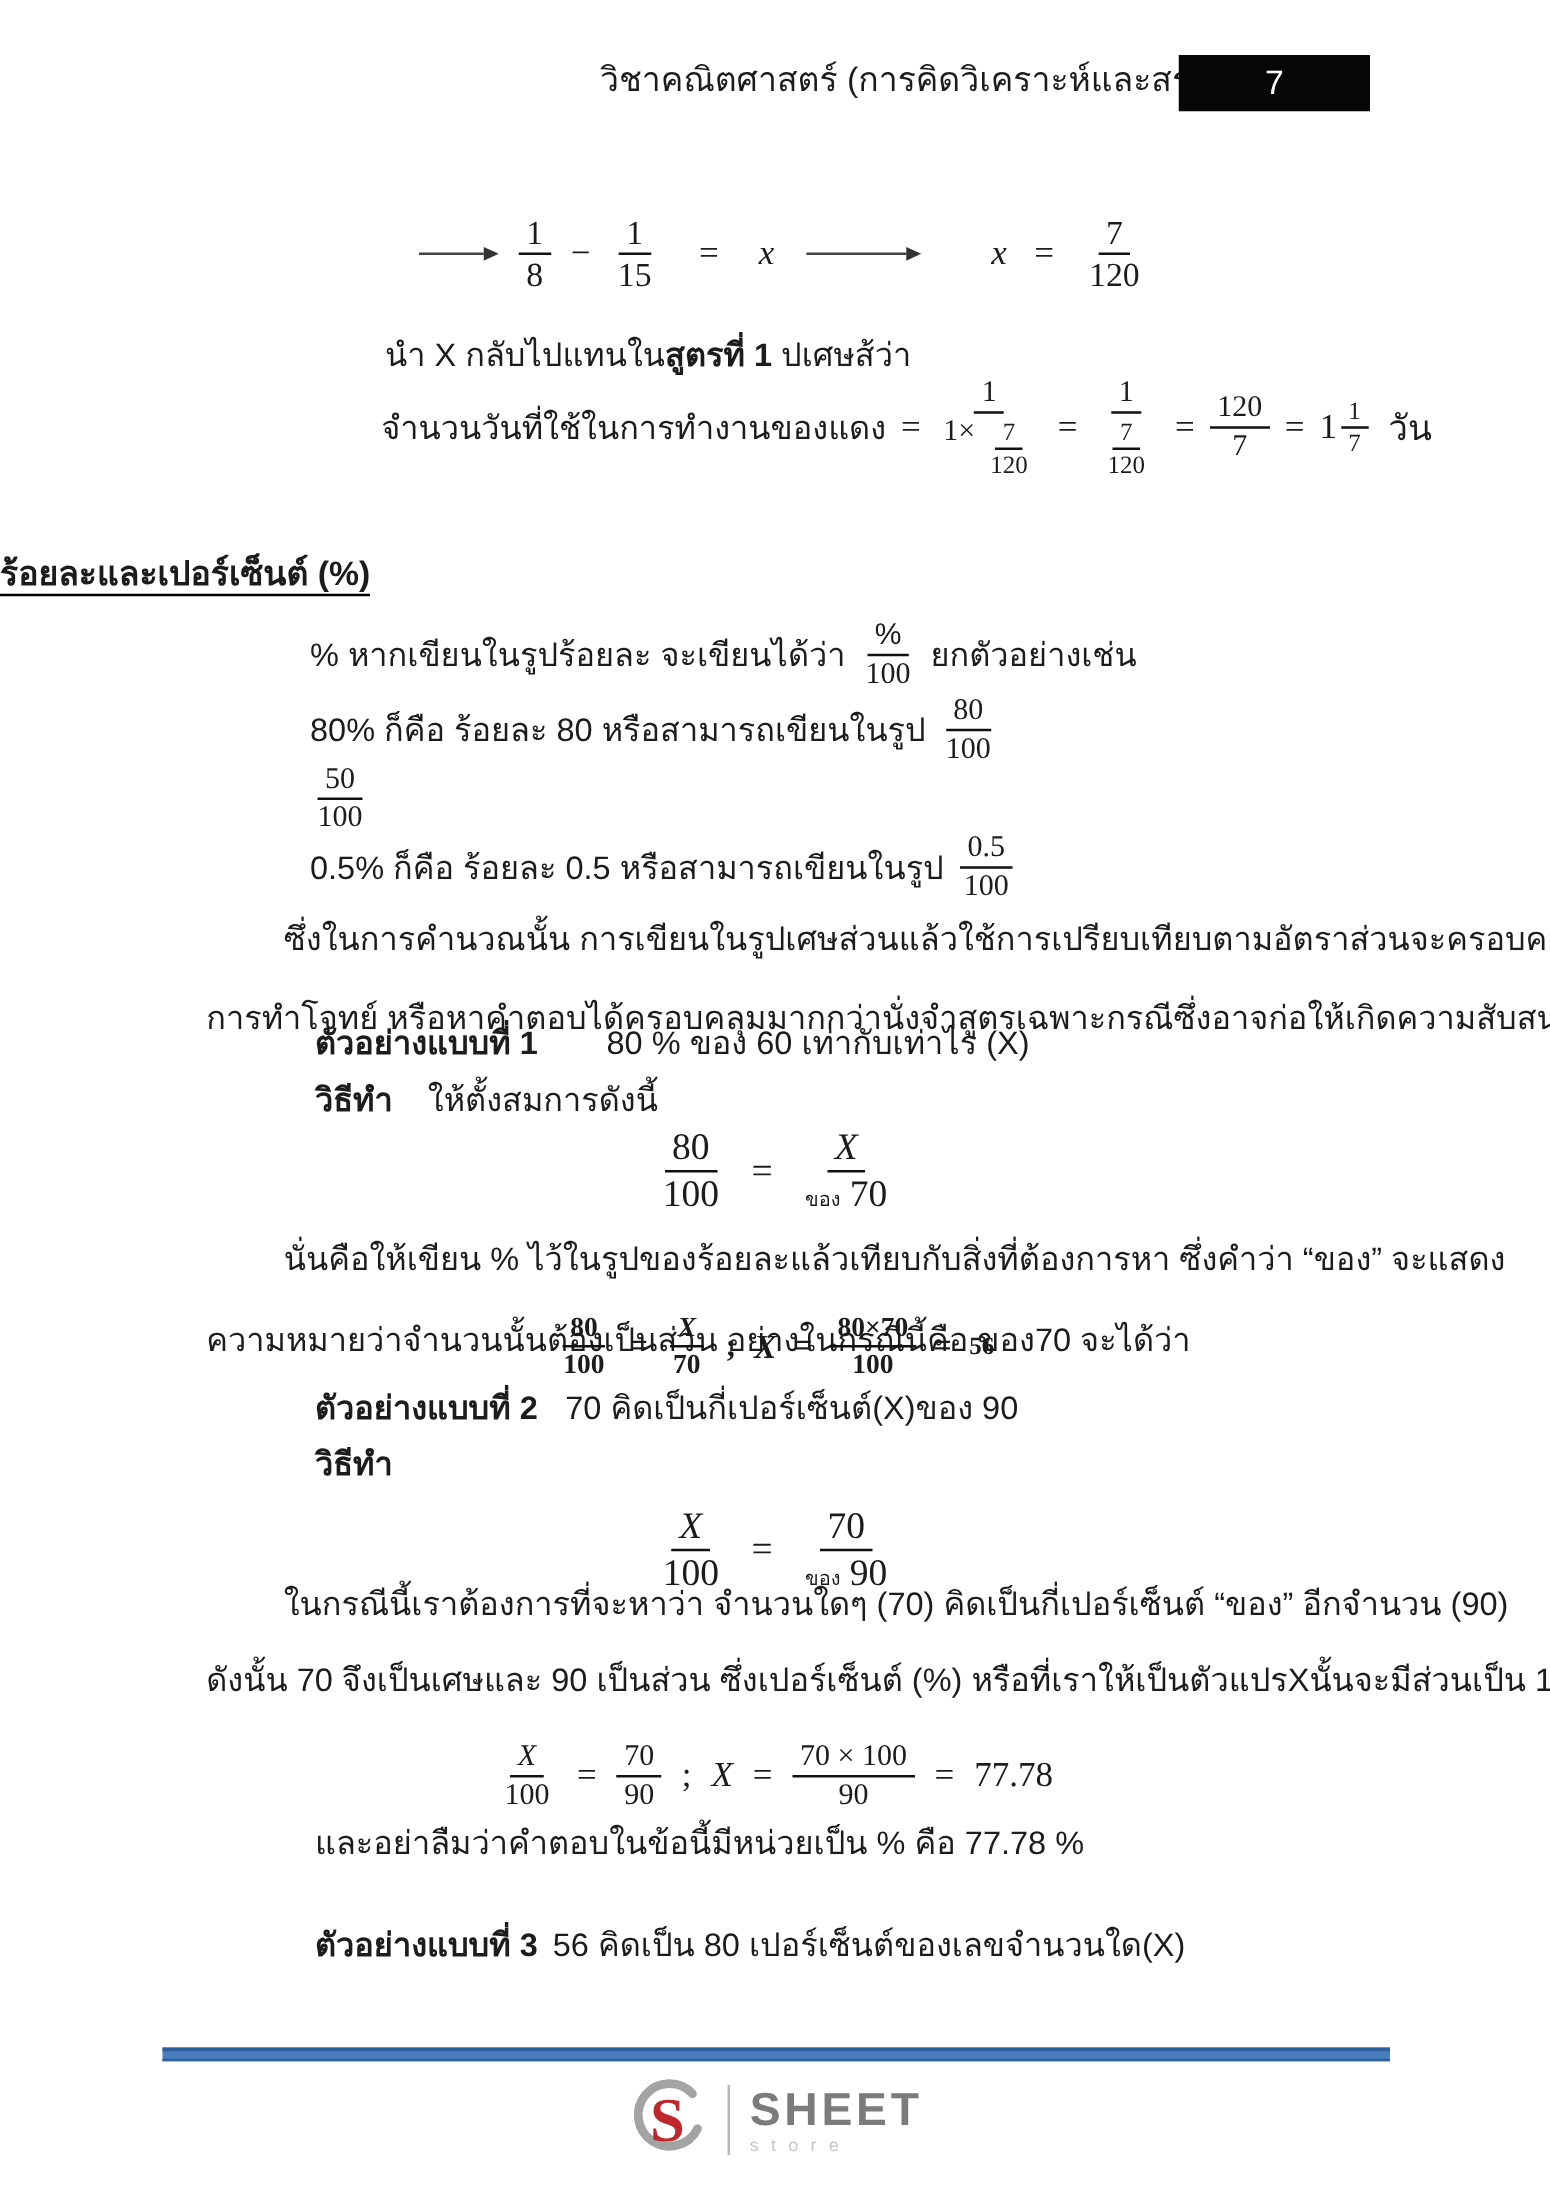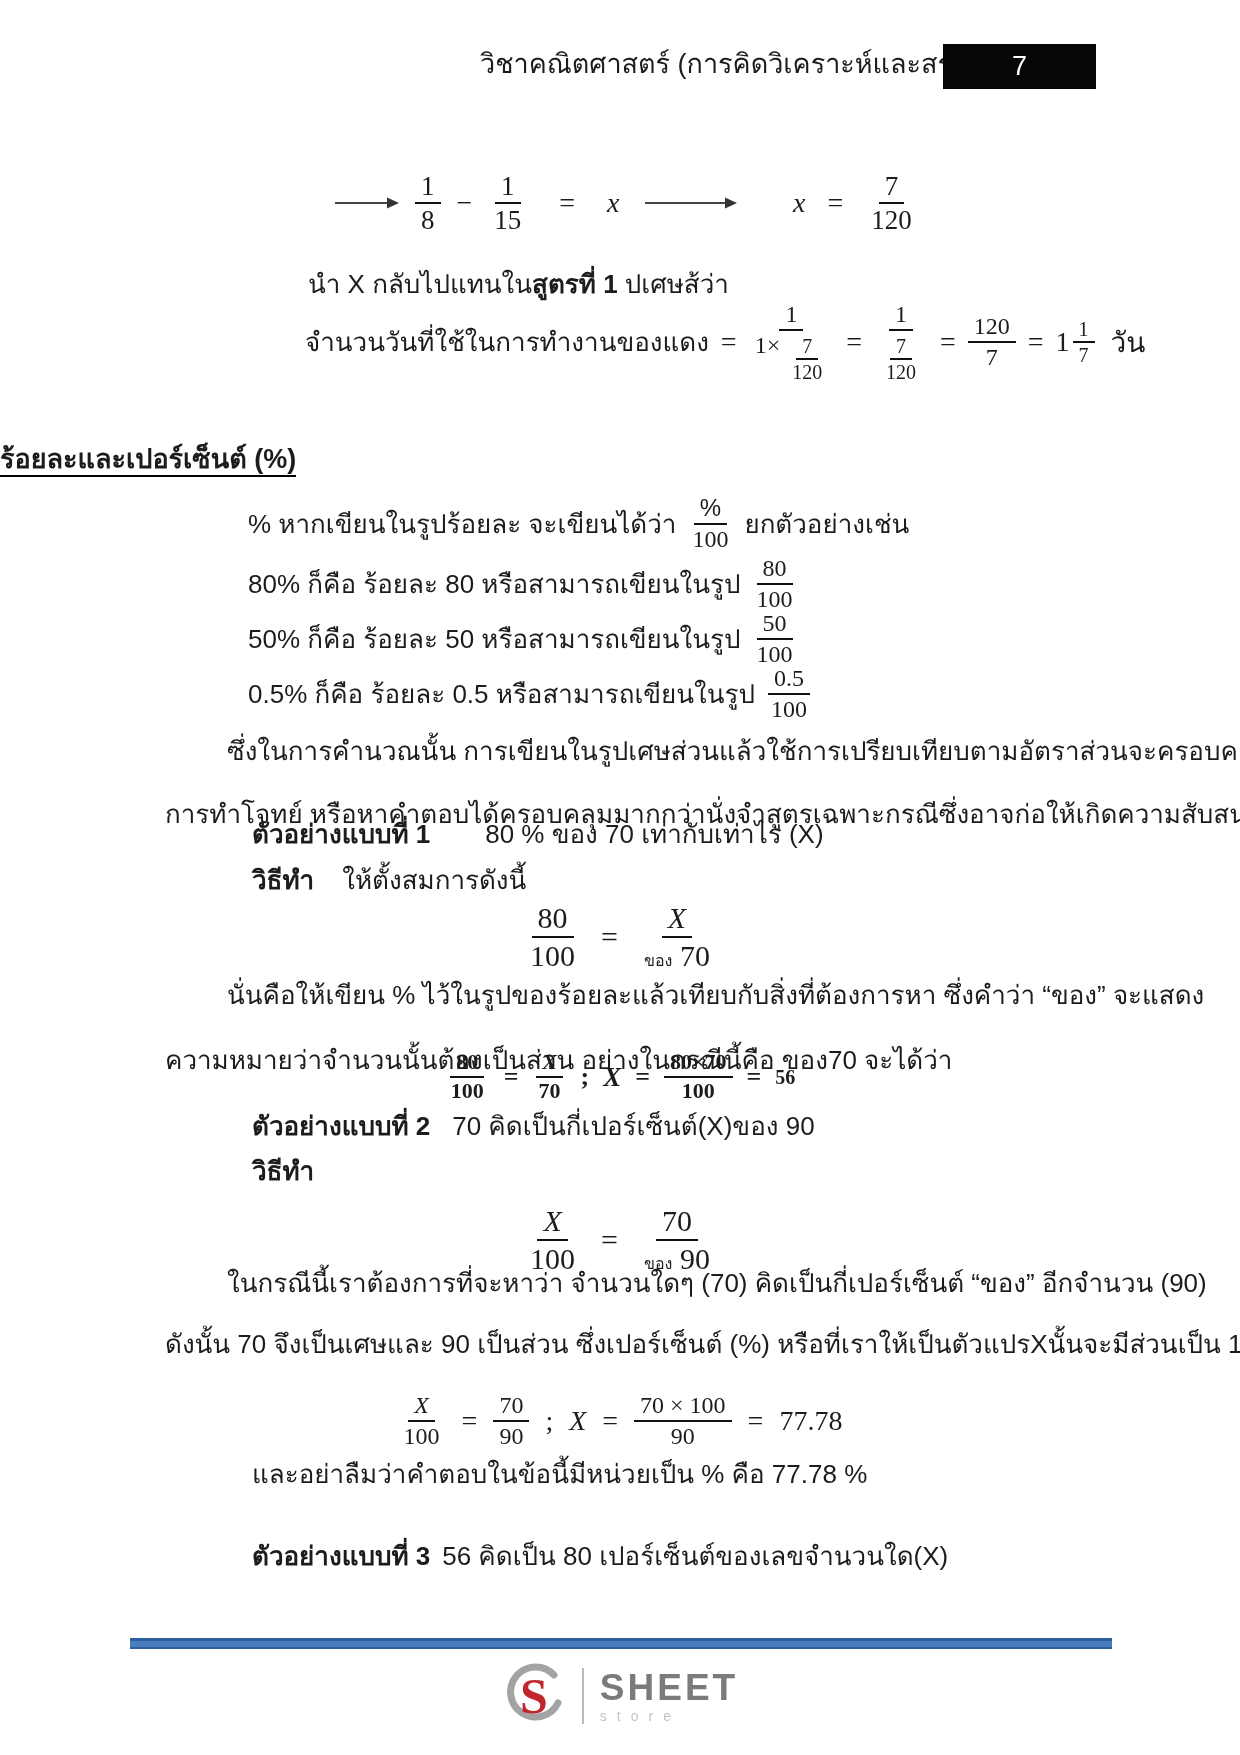--- a/index.html
+++ b/index.html
@@ -143,42 +143,41 @@
 </div>
 
 <div class="abs row" style="left:248px; top:556px; height:56px; gap:10px;">
   <span class="thai">80% ก็คือ ร้อยละ 80 หรือสามารถเขียนในรูป</span>
   <span class="frac f24">
     <span class="num">80</span>
     <span class="den">100</span>
   </span>
 </div>
 <div class="abs row" style="left:248px; top:611px; height:56px; gap:10px;">
-  <span class="thai">50% ก็คือ ร้อยละ 50 หรือสามารถเขียนในรูป</span>
   <span class="frac f24">
     <span class="num">50</span>
     <span class="den">100</span>
   </span>
 </div>
 <div class="abs row" style="left:248px; top:666px; height:56px; gap:10px;">
   <span class="thai">0.5% ก็คือ ร้อยละ 0.5 หรือสามารถเขียนในรูป</span>
   <span class="frac f24">
     <span class="num">0.5</span>
     <span class="den">100</span>
   </span>
 </div>
 
 <div class="abs" style="left:165px; top:730px; width:950px;">
   <div class="para-line" style="padding-left:62px; margin-bottom:22px;">ซึ่งในการคำนวณนั้น การเขียนในรูปเศษส่วนแล้วใช้การเปรียบเทียบตามอัตราส่วนจะครอบคลุม</div>
   <div class="para-line">การทำโจทย์ หรือหาคำตอบได้ครอบคลุมมากกว่านั่งจำสูตรเฉพาะกรณีซึ่งอาจก่อให้เกิดความสับสน  เช่น</div>
 </div>
 
 <div class="abs row" style="left:252px; top:818px; gap:55px;">
   <span class="thai bold">ตัวอย่างแบบที่ 1</span>
-  <span class="thai">80 % ของ 70 เท่ากับเท่าไร (X)</span>
+  <span class="thai">80 % ของ 60 เท่ากับเท่าไร (X)</span>
 </div>
 <div class="abs row" style="left:252px; top:864px; gap:28px;">
   <span class="thai bold">วิธีทำ</span>
   <span class="thai">ให้ตั้งสมการดังนี้</span>
 </div>
 
 <div class="abs center-row" style="top:898px; height:78px; gap:20px;">
   <span class="frac f30">
     <span class="num">80</span>
     <span class="den">100</span>
@@ -187,21 +186,21 @@
   <span class="frac f30">
     <span class="num it">X</span>
     <span class="den den-inline">
       <span class="small-of" style="font-family:'Liberation Sans',sans-serif;">ของ</span>
       <span>70</span>
     </span>
   </span>
 </div>
 
 <div class="abs" style="left:165px; top:974px; width:950px;">
-  <div class="para-line" style="padding-left:62px; margin-bottom:24px;">นั่นคือให้เขียน  % ไว้ในรูปของร้อยละแล้วเทียบกับสิ่งที่ต้องการหา  ซึ่งคำว่า “ของ”  จะแสดง</div>
+  <div class="para-line" style="padding-left:62px; margin-bottom:24px;margin-top:12px;">นั่นคือให้เขียน  % ไว้ในรูปของร้อยละแล้วเทียบกับสิ่งที่ต้องการหา  ซึ่งคำว่า “ของ”  จะแสดง</div>
   <div class="para-line">ความหมายว่าจำนวนนั้นต้องเป็นส่วน  อย่างในกรณีนี้คือ  ของ70 จะได้ว่า</div>
 </div>
 
 <div class="abs center-row" style="top:1046px; height:62px; gap:14px; font-weight:bold;">
   <span class="frac f22">
     <span class="num">80</span>
     <span class="den">100</span>
   </span>
   <span class="eqsym" style="font-size:26px;">=</span>
   <span class="frac f22">

